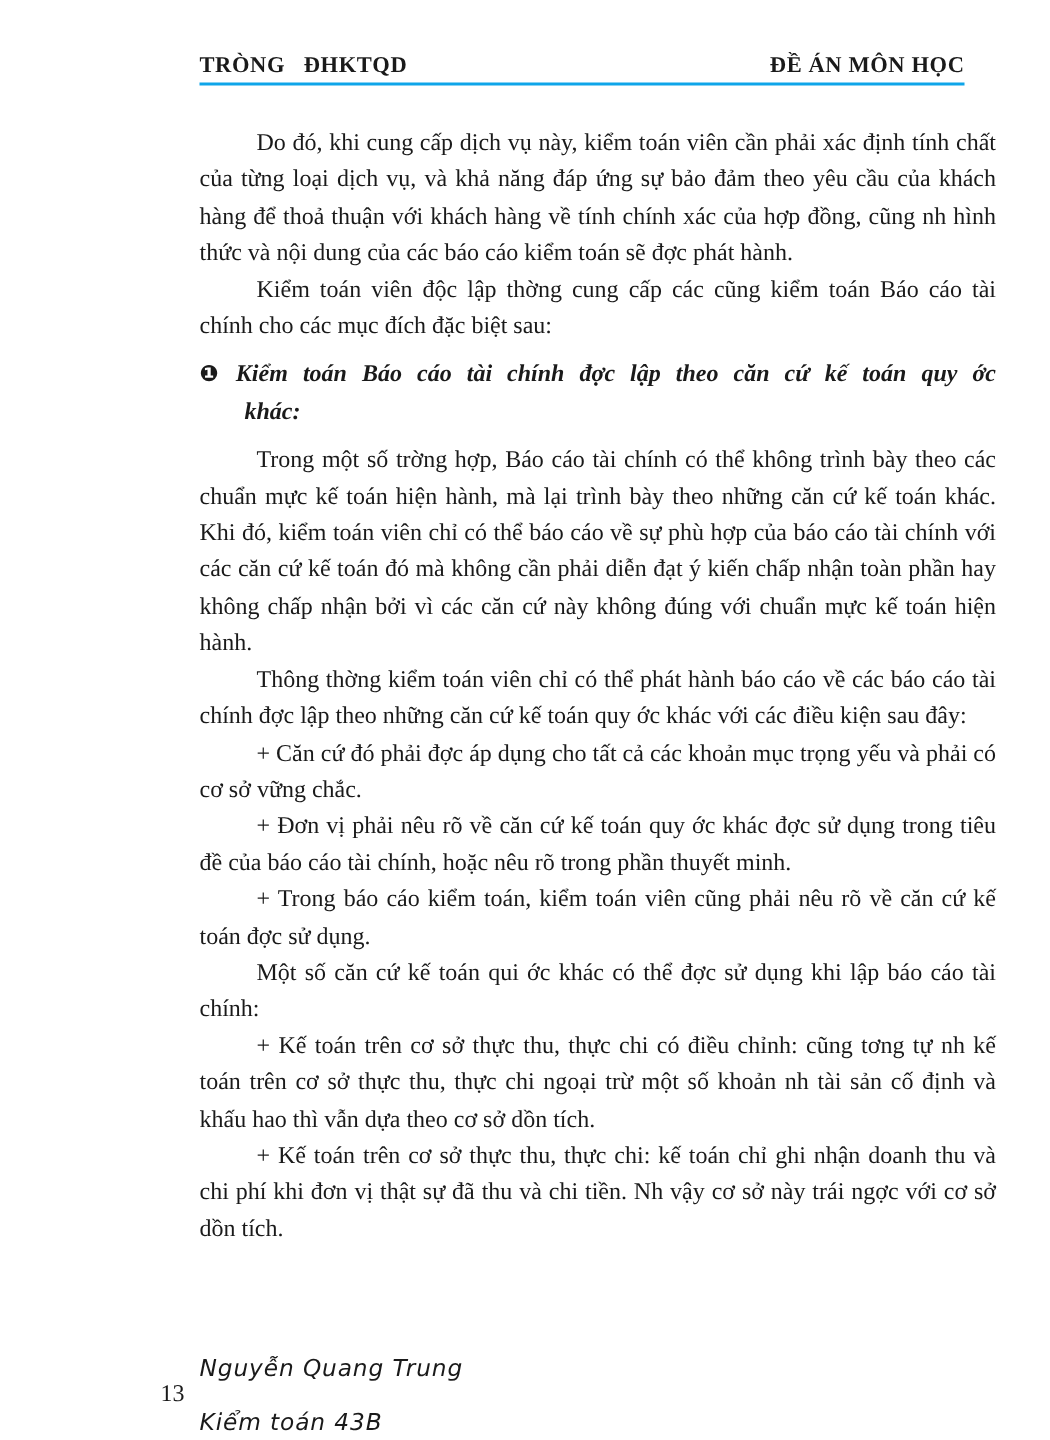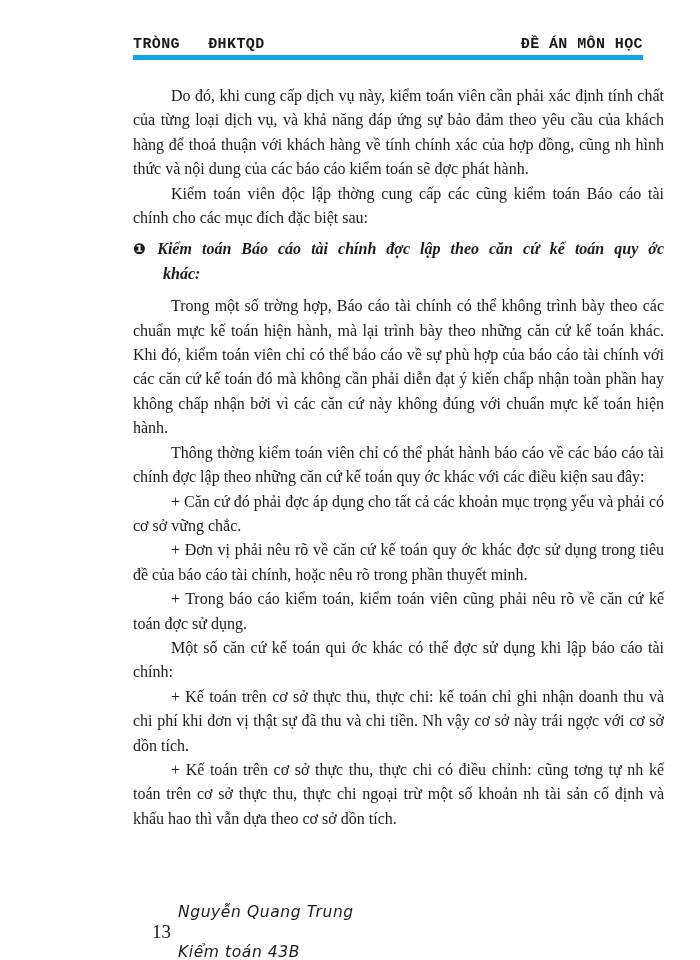--- a/index.html
+++ b/index.html
@@ -15,26 +15,25 @@
     overflow: hidden;
   }
   .header {
     position: absolute;
     top: 36px;
     left: 133px;
     width: 510px;
     display: flex;
     justify-content: space-between;
     align-items: flex-end;
-    border-bottom: 5px solid #0ea5e9;
+    border-bottom: 2px solid #0ea5e9;
     padding-bottom: 2px;
     font-weight: bold;
     font-size: 15px;
     letter-spacing: 0.4px;
-    font-family: Liberation Mono, monospace;
   }
   .header span { white-space: pre; }
   .body-text {
     position: absolute;
     top: 84px;
     left: 133px;
     width: 531px;
     font-size: 16px;
     line-height: 24.4px;
     text-align: justify;
@@ -67,24 +66,23 @@
   .footer .author,
   .footer .class-label {
     flex: 1;
     font-family: "DejaVu Sans", sans-serif;
     font-style: italic;
     font-size: 15.5px;
     letter-spacing: 0.6px;
   }
   .footer .class-label { text-align: right; }
   .footer .page-number {
-    font-size: 19px;
+    font-size: 16px;
     font-family: "Liberation Serif", "DejaVu Serif", serif;
     transform: translateX(-26px);
-    margin-left: 45px;
   }
 </style>
 </head>
 <body>
 
 <div class="page">
 
   <div class="header">
     <span>TRÒNG   ĐHKTQD</span>
     <span>ĐỀ ÁN MÔN HỌC</span>
@@ -95,22 +93,22 @@
     <p class="para">Kiểm toán viên độc lập thờng  cung cấp các cũng kiểm toán Báo cáo tài chính cho các mục đích đặc biệt sau:</p>
 
     <p class="bullet-item"><span class="marker">❶</span><span>Kiểm toán Báo cáo tài chính đợc  lập theo căn cứ kế toán quy ớc khác:</span></p>
 
     <p class="para">Trong một số trờng  hợp, Báo cáo tài chính có thể không trình bày theo các chuẩn mực kế toán hiện hành, mà lại trình bày theo những căn cứ kế toán khác. Khi đó, kiểm toán viên chỉ có thể báo cáo về sự phù hợp của báo cáo tài chính với các căn cứ kế toán đó mà không cần phải diễn đạt ý kiến chấp nhận toàn phần hay không chấp nhận bởi vì các căn cứ này không đúng với chuẩn mực kế toán hiện hành.</p>
     <p class="para">Thông thờng  kiểm toán viên chỉ có thể phát hành báo cáo về các báo cáo tài chính đợc  lập theo những căn cứ kế toán quy ớc  khác với các điều kiện sau đây:</p>
     <p class="para">+ Căn cứ đó phải đợc  áp dụng cho tất cả các khoản mục trọng yếu và phải có cơ sở vững chắc.</p>
     <p class="para">+ Đơn vị phải nêu rõ về căn cứ kế toán quy ớc  khác đợc  sử dụng trong tiêu đề của báo cáo tài chính, hoặc nêu rõ trong phần thuyết minh.</p>
     <p class="para">+ Trong báo cáo kiểm toán, kiểm toán viên cũng phải nêu rõ về căn cứ kế toán đợc  sử dụng.</p>
     <p class="para">Một số căn cứ kế toán qui ớc  khác có thể đợc  sử dụng khi lập báo cáo tài chính:</p>
+    <p class="para">+ Kế toán trên cơ sở thực thu, thực chi có điều chỉnh: cũng tơng  tự nh  kế toán trên cơ sở thực thu, thực chi ngoại trừ một số khoản nh  tài sản cố định và khấu hao thì vẫn dựa theo cơ sở dồn tích.</p>
     <p class="para">+ Kế toán trên cơ sở thực thu, thực chi:  kế toán chỉ ghi nhận doanh thu và chi phí khi đơn vị thật sự đã thu và chi tiền. Nh  vậy cơ sở này trái ngợc  với cơ sở dồn tích.</p>
-    <p class="para">+ Kế toán trên cơ sở thực thu, thực chi có điều chỉnh: cũng tơng  tự nh  kế toán trên cơ sở thực thu, thực chi ngoại trừ một số khoản nh  tài sản cố định và khấu hao thì vẫn dựa theo cơ sở dồn tích.</p>
   </div>
 
   <div class="footer">
     <span class="author">Nguyễn Quang Trung</span>
     <span class="page-number">13</span>
     <span class="class-label">Kiểm toán 43B</span>
   </div>
 
 </div>
 

